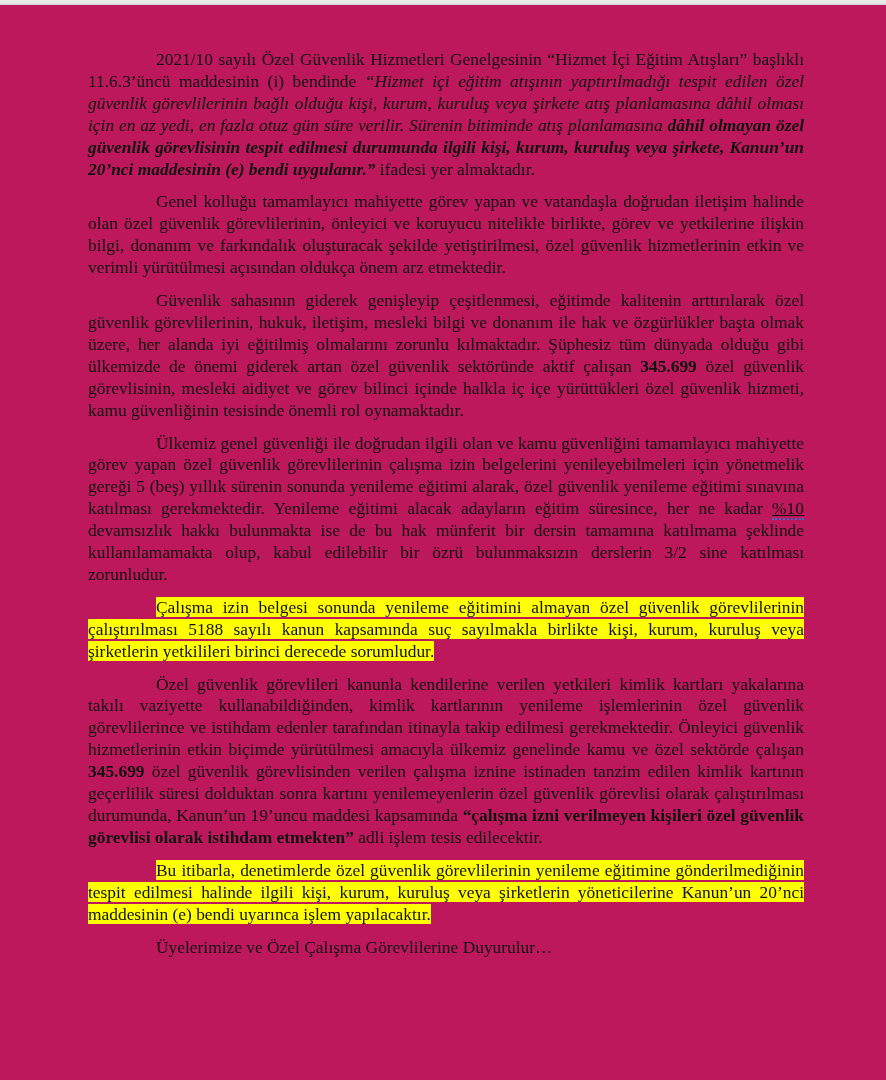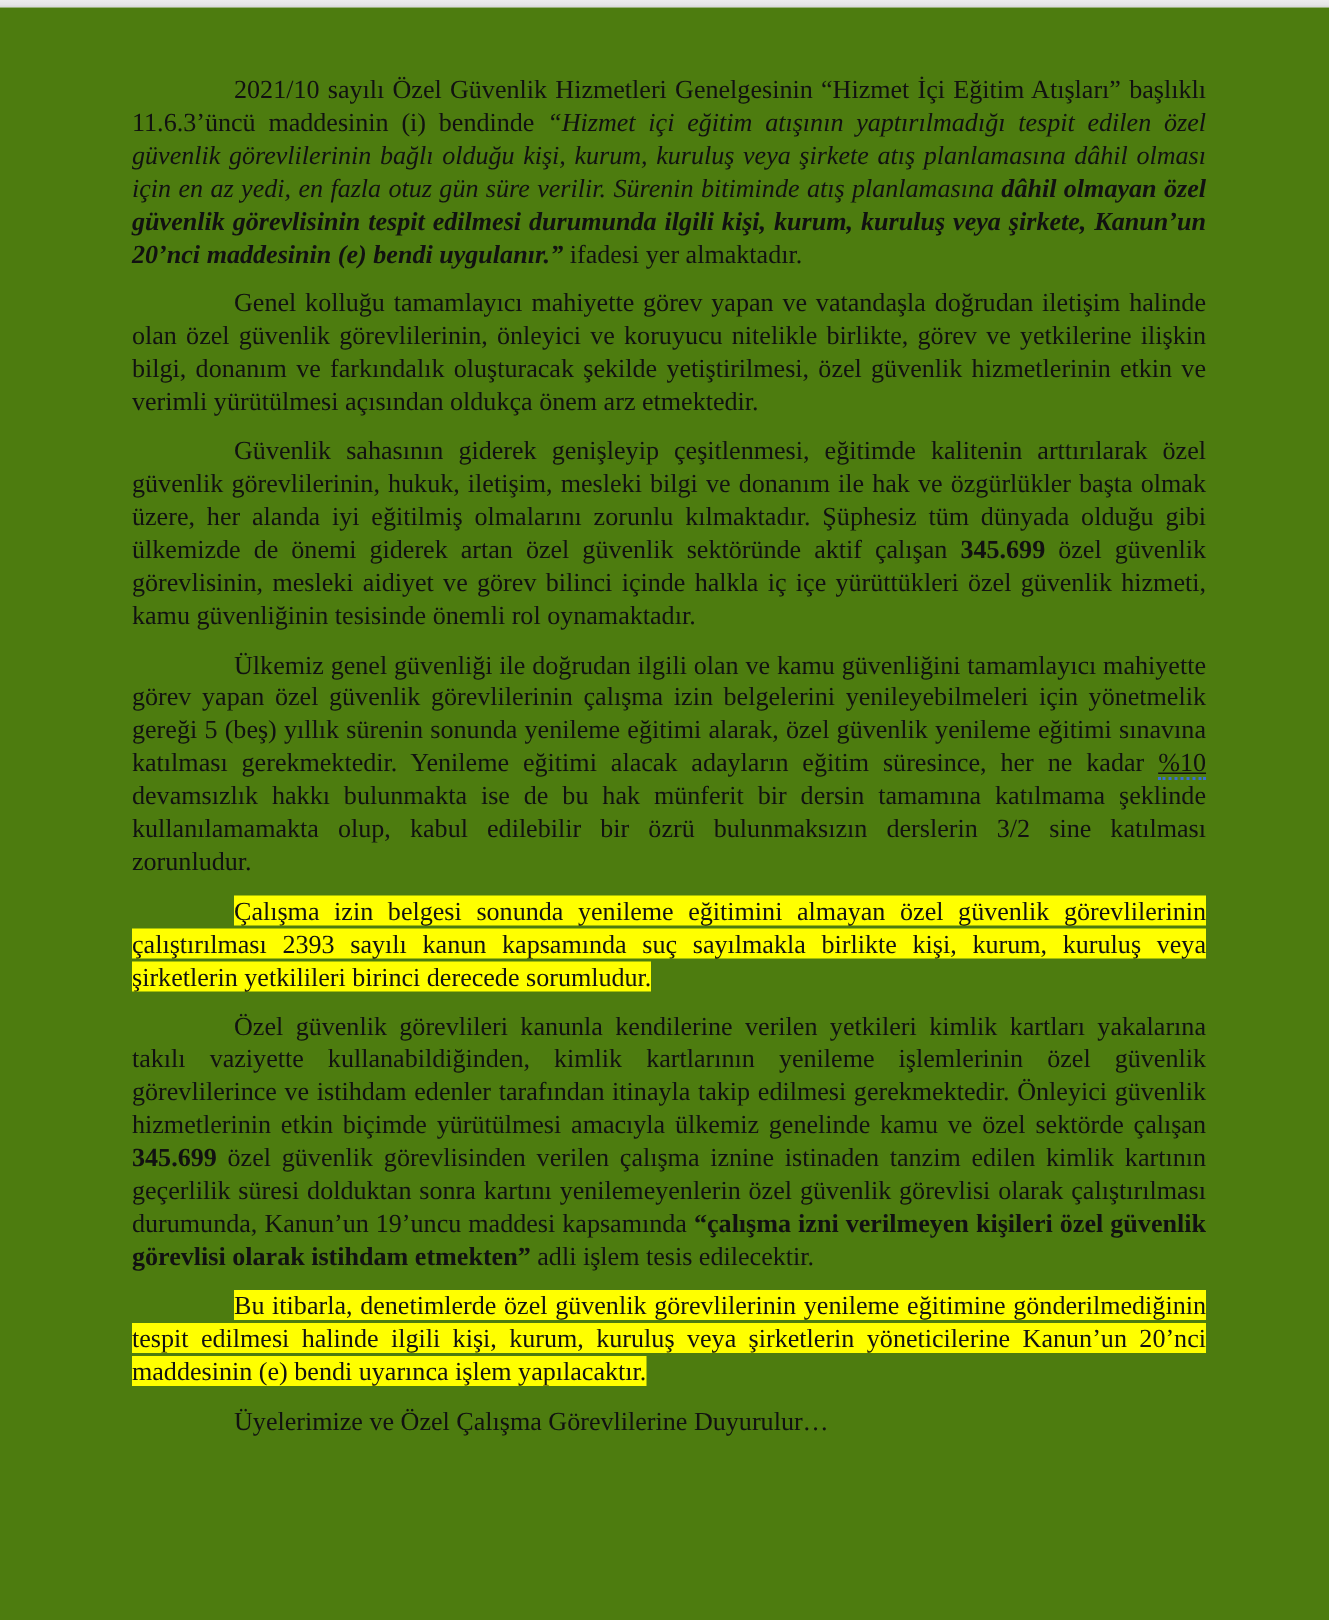--- a/index.html
+++ b/index.html
@@ -13,21 +13,21 @@
   .top-edge {
     position: absolute;
     left: 0; top: 0;
     width: 886px; height: 5px;
     background: linear-gradient(to bottom, #ececec 0%, #e6e6e6 60%, #d7d7d7 100%);
   }
   .page {
     position: absolute;
     left: 0; top: 5px;
     width: 886px; height: 1075px;
-    background: #4d7c0f;
+    background: #be185d;
   }
   .doc-body {
     position: absolute;
     left: 88px;
     top: 44px;
     width: 716px;
     font-family: "Liberation Serif", "DejaVu Serif", serif;
     font-size: 17.4px;
     line-height: 21.9px;
     color: #111111;
@@ -47,18 +47,18 @@
 <body>
 
 <div class="top-edge"></div>
 
 <div class="page">
   <div class="doc-body">
       <p><span>2021/10 sayılı Özel Güvenlik Hizmetleri Genelgesinin “Hizmet İçi Eğitim Atışları” başlıklı 11.6.3’üncü maddesinin (i) bendinde </span><span class="r-i">“Hizmet içi eğitim atışının yaptırılmadığı tespit edilen özel güvenlik görevlilerinin bağlı olduğu kişi, kurum, kuruluş veya şirkete atış planlamasına dâhil olması için en az yedi, en fazla otuz gün süre verilir. Sürenin bitiminde atış planlamasına </span><span class="r-b r-i">dâhil olmayan özel güvenlik görevlisinin tespit edilmesi durumunda ilgili kişi, kurum, kuruluş veya şirkete, Kanun’un 20’nci maddesinin (e) bendi uygulanır.”</span><span> ifadesi yer almaktadır.</span></p>
       <p><span>Genel kolluğu tamamlayıcı mahiyette görev yapan ve vatandaşla doğrudan iletişim halinde olan özel güvenlik görevlilerinin, önleyici ve koruyucu nitelikle birlikte, görev ve yetkilerine ilişkin bilgi, donanım ve farkındalık oluşturacak şekilde yetiştirilmesi, özel güvenlik hizmetlerinin etkin ve verimli yürütülmesi açısından oldukça önem arz etmektedir.</span></p>
       <p><span>Güvenlik sahasının giderek genişleyip çeşitlenmesi, eğitimde kalitenin arttırılarak özel güvenlik görevlilerinin, hukuk, iletişim, mesleki bilgi ve donanım ile hak ve özgürlükler başta olmak üzere, her alanda iyi eğitilmiş olmalarını zorunlu kılmaktadır. Şüphesiz tüm dünyada olduğu gibi ülkemizde de önemi giderek artan özel güvenlik sektöründe aktif çalışan </span><span class="r-b">345.699</span><span> özel güvenlik görevlisinin, mesleki aidiyet ve görev bilinci içinde halkla iç içe yürüttükleri özel güvenlik hizmeti, kamu güvenliğinin tesisinde önemli rol oynamaktadır.</span></p>
       <p><span>Ülkemiz genel güvenliği ile doğrudan ilgili olan ve kamu güvenliğini tamamlayıcı mahiyette görev yapan özel güvenlik görevlilerinin çalışma izin belgelerini yenileyebilmeleri için yönetmelik gereği 5 (beş) yıllık sürenin sonunda yenileme eğitimi alarak, özel güvenlik yenileme eğitimi sınavına katılması gerekmektedir. Yenileme eğitimi alacak adayların eğitim süresince, her ne kadar </span><span class="r-u r-sq">%10</span><span> devamsızlık hakkı bulunmakta ise de bu hak münferit bir dersin tamamına katılmama şeklinde kullanılamamakta olup, kabul edilebilir bir özrü bulunmaksızın derslerin 3/2 sine katılması zorunludur.</span></p>
-      <p><span class="r-hl">Çalışma izin belgesi sonunda yenileme eğitimini almayan özel güvenlik görevlilerinin çalıştırılması 2393 sayılı kanun kapsamında suç sayılmakla birlikte kişi, kurum, kuruluş veya şirketlerin yetkilileri birinci derecede sorumludur.</span></p>
+      <p><span class="r-hl">Çalışma izin belgesi sonunda yenileme eğitimini almayan özel güvenlik görevlilerinin çalıştırılması 5188 sayılı kanun kapsamında suç sayılmakla birlikte kişi, kurum, kuruluş veya şirketlerin yetkilileri birinci derecede sorumludur.</span></p>
       <p><span>Özel güvenlik görevlileri kanunla kendilerine verilen yetkileri kimlik kartları yakalarına takılı vaziyette kullanabildiğinden, kimlik kartlarının yenileme işlemlerinin özel güvenlik görevlilerince ve istihdam edenler tarafından itinayla takip edilmesi gerekmektedir. Önleyici güvenlik hizmetlerinin etkin biçimde yürütülmesi amacıyla ülkemiz genelinde kamu ve özel sektörde çalışan </span><span class="r-b">345.699</span><span> özel güvenlik görevlisinden verilen çalışma iznine istinaden tanzim edilen kimlik kartının geçerlilik süresi dolduktan sonra kartını yenilemeyenlerin özel güvenlik görevlisi olarak çalıştırılması durumunda, Kanun’un 19’uncu maddesi kapsamında </span><span class="r-b">“çalışma izni verilmeyen kişileri özel güvenlik görevlisi olarak istihdam etmekten”</span><span> adli işlem tesis edilecektir.</span></p>
       <p><span class="r-hl">Bu itibarla, denetimlerde özel güvenlik görevlilerinin yenileme eğitimine gönderilmediğinin tespit edilmesi halinde ilgili kişi, kurum, kuruluş veya şirketlerin yöneticilerine Kanun’un 20’nci maddesinin (e) bendi uyarınca işlem yapılacaktır.</span></p>
       <p><span>Üyelerimize ve Özel Çalışma Görevlilerine Duyurulur…</span></p>
     </div>
 </div>
 
 </body></html>

